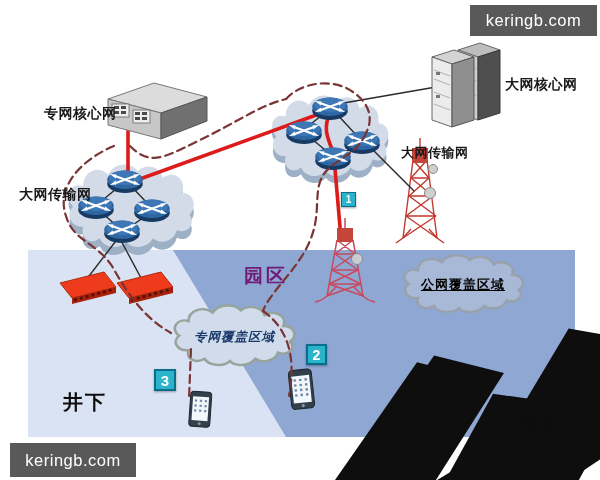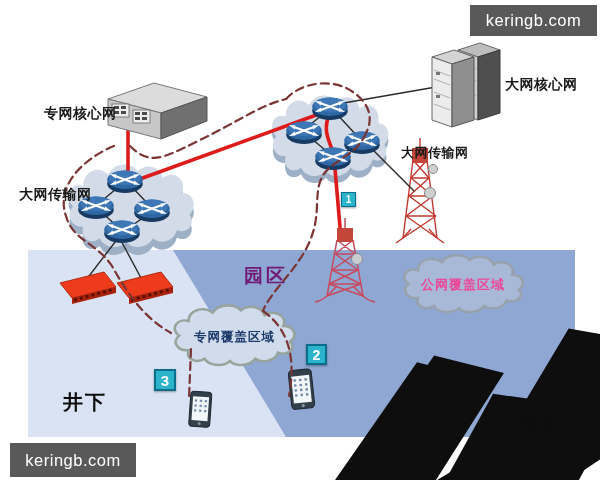--- a/index.html
+++ b/index.html
@@ -4,22 +4,22 @@
 <style>
   html,body{margin:0;padding:0;background:#fff;}
   #canvas{
     position:relative;width:600px;height:480px;background:#ffffff;overflow:hidden;
     font-family:"Liberation Sans","DejaVu Sans",sans-serif;
   }
   .abs{position:absolute;white-space:nowrap;}
   .lbl-sm{font-size:14px;font-weight:bold;color:#1a1a1a;letter-spacing:0.5px;}
   .lbl-campus{font-size:19px;font-weight:bold;color:#701a75;letter-spacing:3px;}
   .lbl-ground{font-size:19px;font-weight:bold;color:#0d0d0d;letter-spacing:2px;}
-  .lbl-cov-pub{font-size:13px;font-weight:bold;color:#ec4899;letter-spacing:1px;}
-  .lbl-cov-priv{font-size:12.5px;font-weight:bold;color:#1c3a69;letter-spacing:1px;}
+  .lbl-cov-pub{font-size:13px;font-weight:bold;color:#000000;letter-spacing:1px;text-decoration:underline;}
+  .lbl-cov-priv{font-size:12.5px;font-weight:bold;color:#1c3a69;letter-spacing:1px;font-style:italic;}
   .watermark{
     background:#595959;color:#fff;display:flex;align-items:center;justify-content:center;
     font-size:16.5px;letter-spacing:0.5px;
   }
   .badge{
     background:#2cb3cc;border:2px solid #0a6d89;color:#fff;font-weight:bold;
     display:flex;align-items:center;justify-content:center;box-sizing:border-box;
     box-shadow:0 1px 2px rgba(0,0,0,0.35);
   }
   svg{position:absolute;left:0;top:0;}

